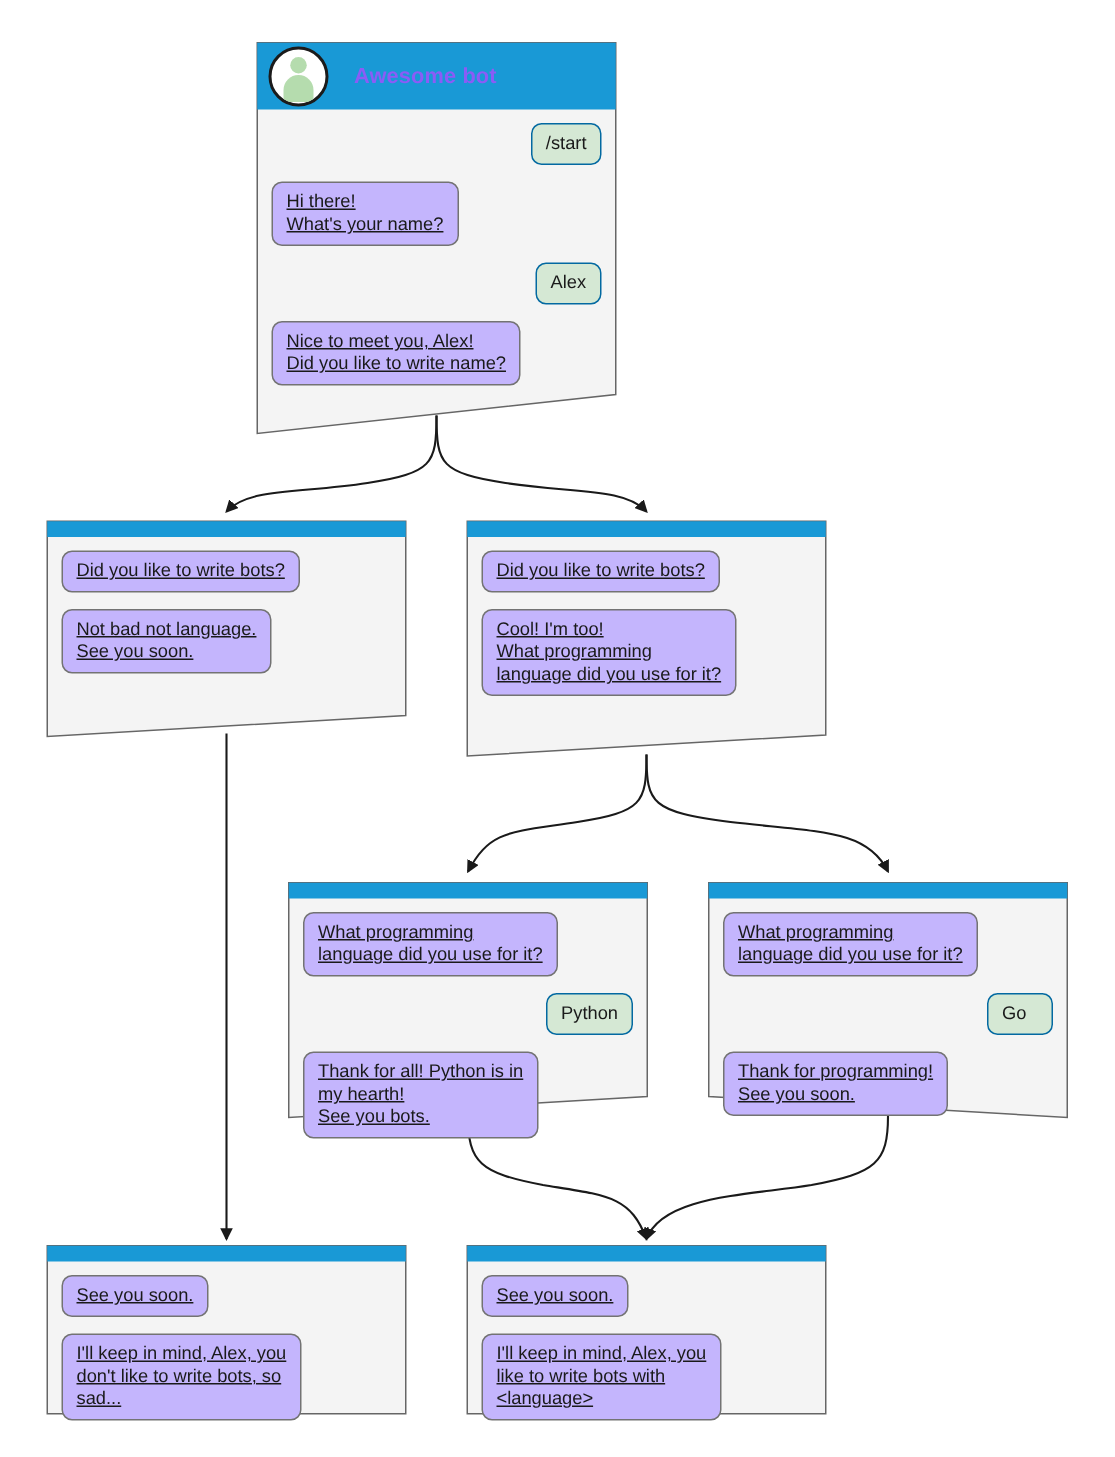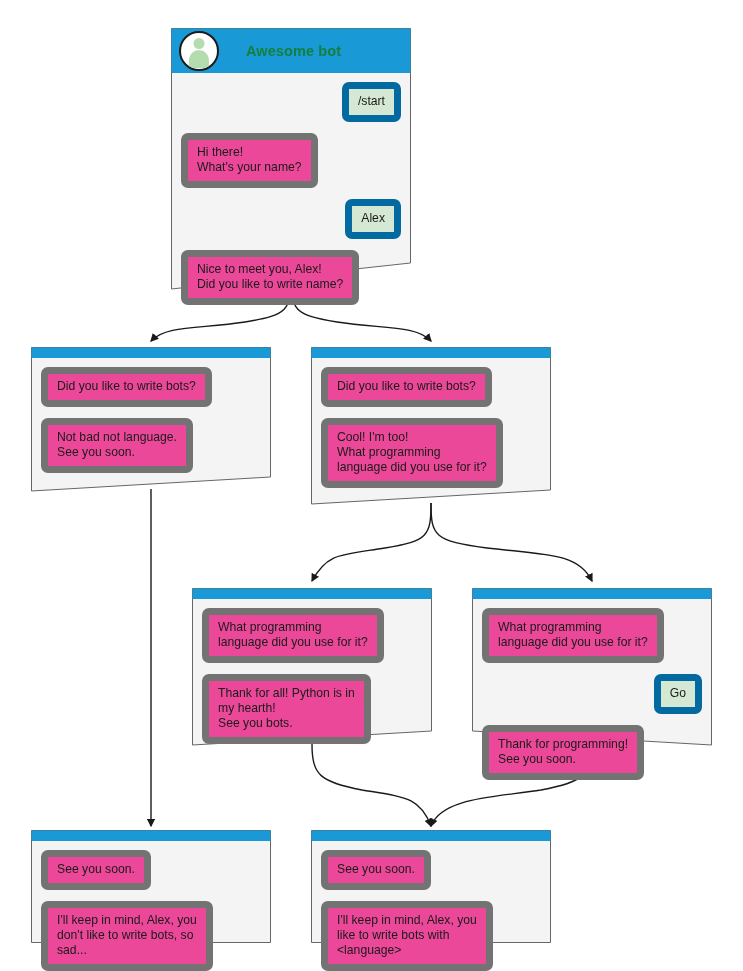--- a/index.html
+++ b/index.html
@@ -81,24 +81,24 @@
     position: absolute;
     left: 50%;
     top: 17px;
     transform: translateX(-50%);
     width: 20px;
     height: 18px;
     border-radius: 10px 10px 0 0;
     background: #b5dcae;
   }
   .bot-title {
-    color: #15803d;
+    color: #8b5cf6;
     font-size: 14.5px;
     font-weight: bold;
-    margin-left: 27px;
+    margin-left: 17px;
     letter-spacing: 0.1px;
   }
 
   
   .top-bar {
     position: relative;
     height: 11px;
     width: 100%;
   }
 
@@ -120,26 +120,27 @@
     box-sizing: border-box;
     border-radius: 7px;
     padding: 5px 9px 6px 9px;
     font-size: 12.2px;
     line-height: 15px;
     color: #1a1a1a;
     white-space: pre-line;
     max-width: 205px;
   }
   .bubble.bot {
-    background: #ec4899;
-    border: 7px solid #737373;
+    background: #c4b5fd;
+    border: 1px solid #737373;
+    text-decoration: underline;
   }
   .bubble.user {
     background: #d5e8d4;
-    border: 7px solid #0369a1;
+    border: 1px solid #0369a1;
     text-align: left;
     min-width: 44px;
   }
 </style>
 </head>
 <body>
 
 <div id="canvas">
 
   <svg id="edges" viewBox="0 0 743 971" width="743" height="971">
@@ -240,20 +241,23 @@
       <path d="M 0.5 0.5 L 239.5 0.5 L 239.5 143 L 0.5 157 Z" fill="#f4f4f4" stroke="#666666" stroke-width="1"></path>
       <path d="M 0.5 0.5 L 239.5 0.5 L 239.5 11 L 0.5 11 Z" fill="#1999d6" stroke="none"></path>
     </svg>
     <div class="node-content">
       <div class="top-bar"></div>
       <div class="chat">
         <div class="msg-row left">
           <div class="bubble bot">What programming
 language did you use for it?</div>
         </div>
+        <div class="msg-row right">
+          <div class="bubble user">Python</div>
+        </div>
         <div class="msg-row left">
           <div class="bubble bot">Thank for all! Python is in
 my hearth!
 See you bots.</div>
         </div>
       </div>
     </div>
   </div>
 
   <div class="node" style="left:472px; top:588px; width:240px; height:158px;">

